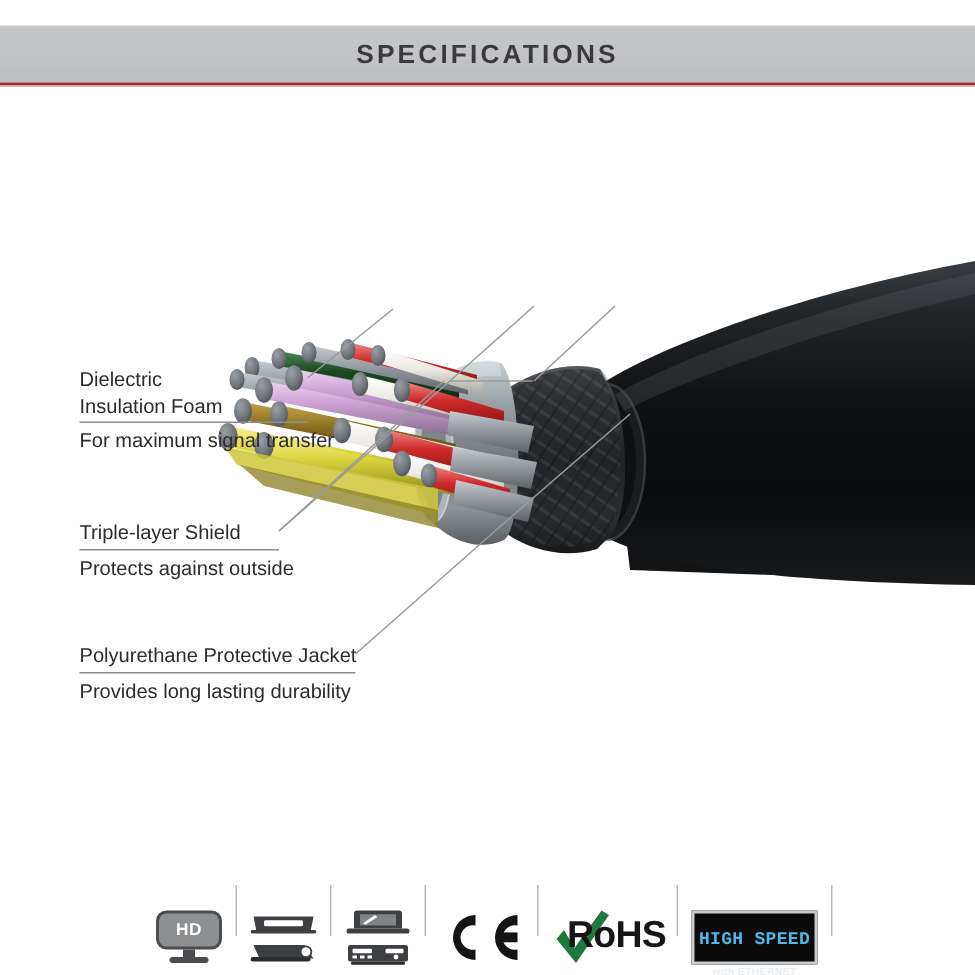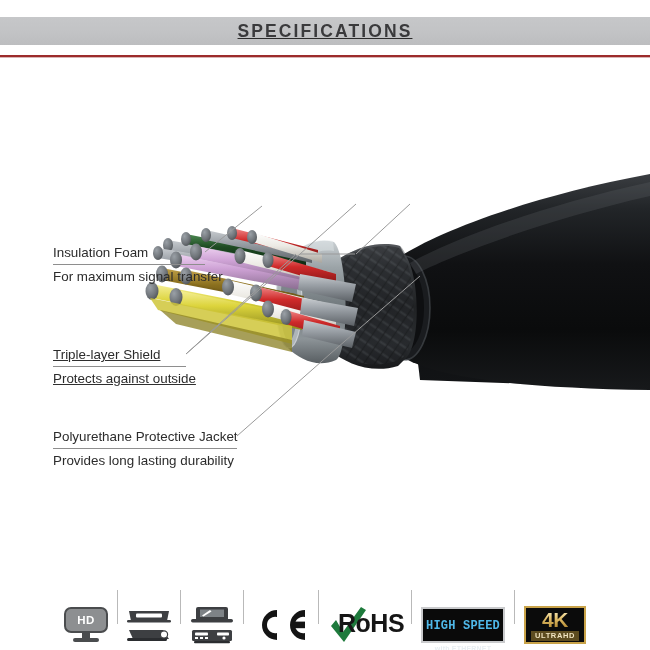--- a/index.html
+++ b/index.html
@@ -15,26 +15,25 @@
     font-family: "Liberation Sans", sans-serif;
     color: #2b2b2b;
   }
 
   
   .header-bar {
     position: absolute;
     left: 0;
     top: 17px;
     width: 650px;
-    height: 28px;
+    height: 38px;
     background: linear-gradient(180deg, #c6c7c9 0%, #c2c3c5 55%, #bcbdbf 100%);
     display: flex;
     align-items: center;
     justify-content: center;
-    text-decoration: underline;
   }
   .header-title {
     font-size: 17.5px;
     font-weight: bold;
     letter-spacing: 2.1px;
     color: #3a3a3c;
     font-family: "Liberation Sans", sans-serif;
   }
   .header-rule {
     position: absolute;
@@ -81,21 +80,21 @@
     margin: 2px 0 3px 0;
   }
   .callout .c-sub {
     font-size: 13.4px;
     line-height: 17.5px;
     white-space: nowrap;
     color: #2c2c2c;
   }
   #callout-dielectric { left: 53px; top: 186px; }
   #callout-dielectric .c-underline { width: 152px; }
-  #callout-shield { left: 53px; top: 288px; text-decoration: underline; }
+  #callout-shield { left: 53px; top: 288px; }
   #callout-shield .c-underline { width: 133px; }
   #callout-jacket { left: 53px; top: 370px; }
   #callout-jacket .c-underline { width: 184px; }
 
   
   .badges {
     position: absolute;
     left: 0;
     top: 578px;
     width: 650px;
@@ -450,20 +449,21 @@
       <path d="M300,196 L356,146"></path>
       <path d="M356,196 L410,146"></path>
 
       <path d="M237,378 L330,296"></path>
       <path d="M237,378 L332,296 L398,296" stroke="none"></path>
       <path d="M330,296 L420,218"></path>
     </g>
   </svg>
 
   <div class="callout" id="callout-dielectric">
+    <div class="c-title">Dielectric</div>
     <div class="c-title">Insulation Foam</div>
     <div class="c-underline"></div>
     <div class="c-sub">For maximum signal transfer</div>
   </div>
 
   <div class="callout" id="callout-shield">
     <div class="c-title">Triple-layer Shield</div>
     <div class="c-underline"></div>
     <div class="c-sub">Protects against outside</div>
   </div>
@@ -553,20 +553,14 @@
   <div class="badge-cell">
     <div class="hdmi-badge">
       <span class="hdmi-word">HDMI®</span>
       <span class="hdmi-speed">HIGH SPEED</span>
       <span class="hdmi-eth">with ETHERNET</span>
     </div>
   </div>
 
   <div class="divider"></div>
 
-  <div class="badge-cell">
-    <div class="fourk-badge">
-      <span class="fourk-num">4K</span>
-      <span class="fourk-sub">ULTRAHD</span>
-    </div>
-  </div>
 
 </div>
 
 </body></html>

